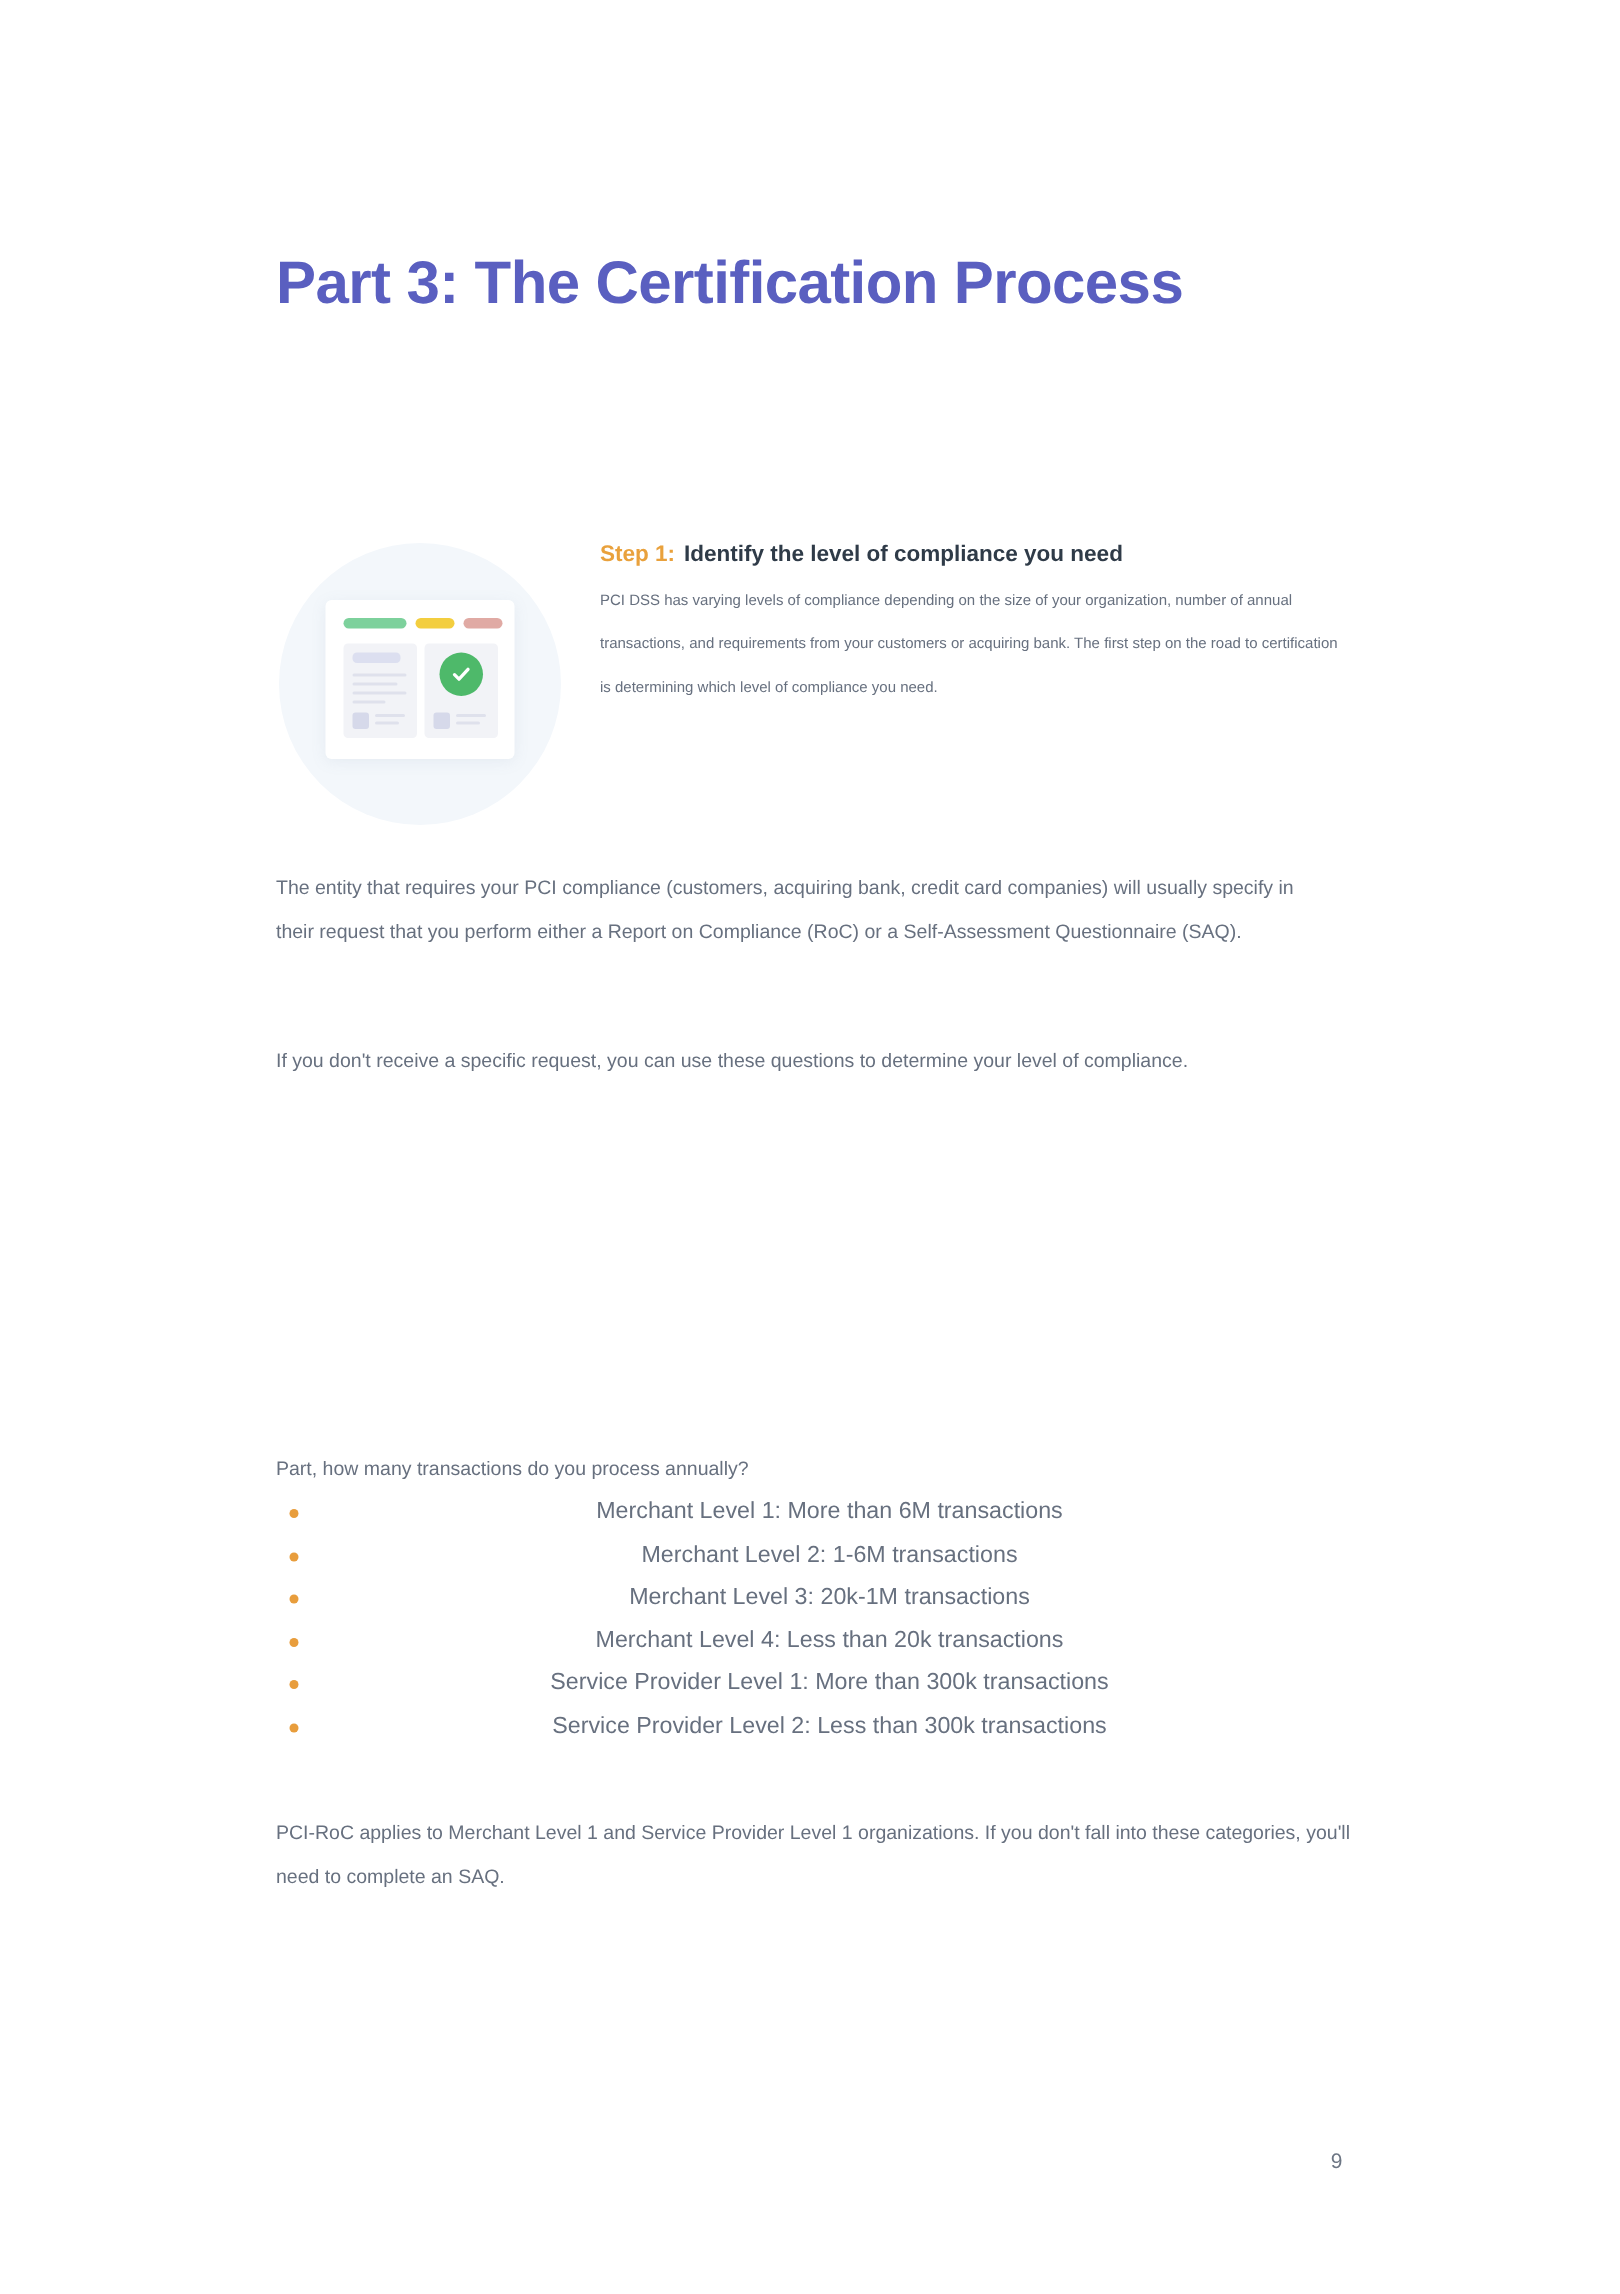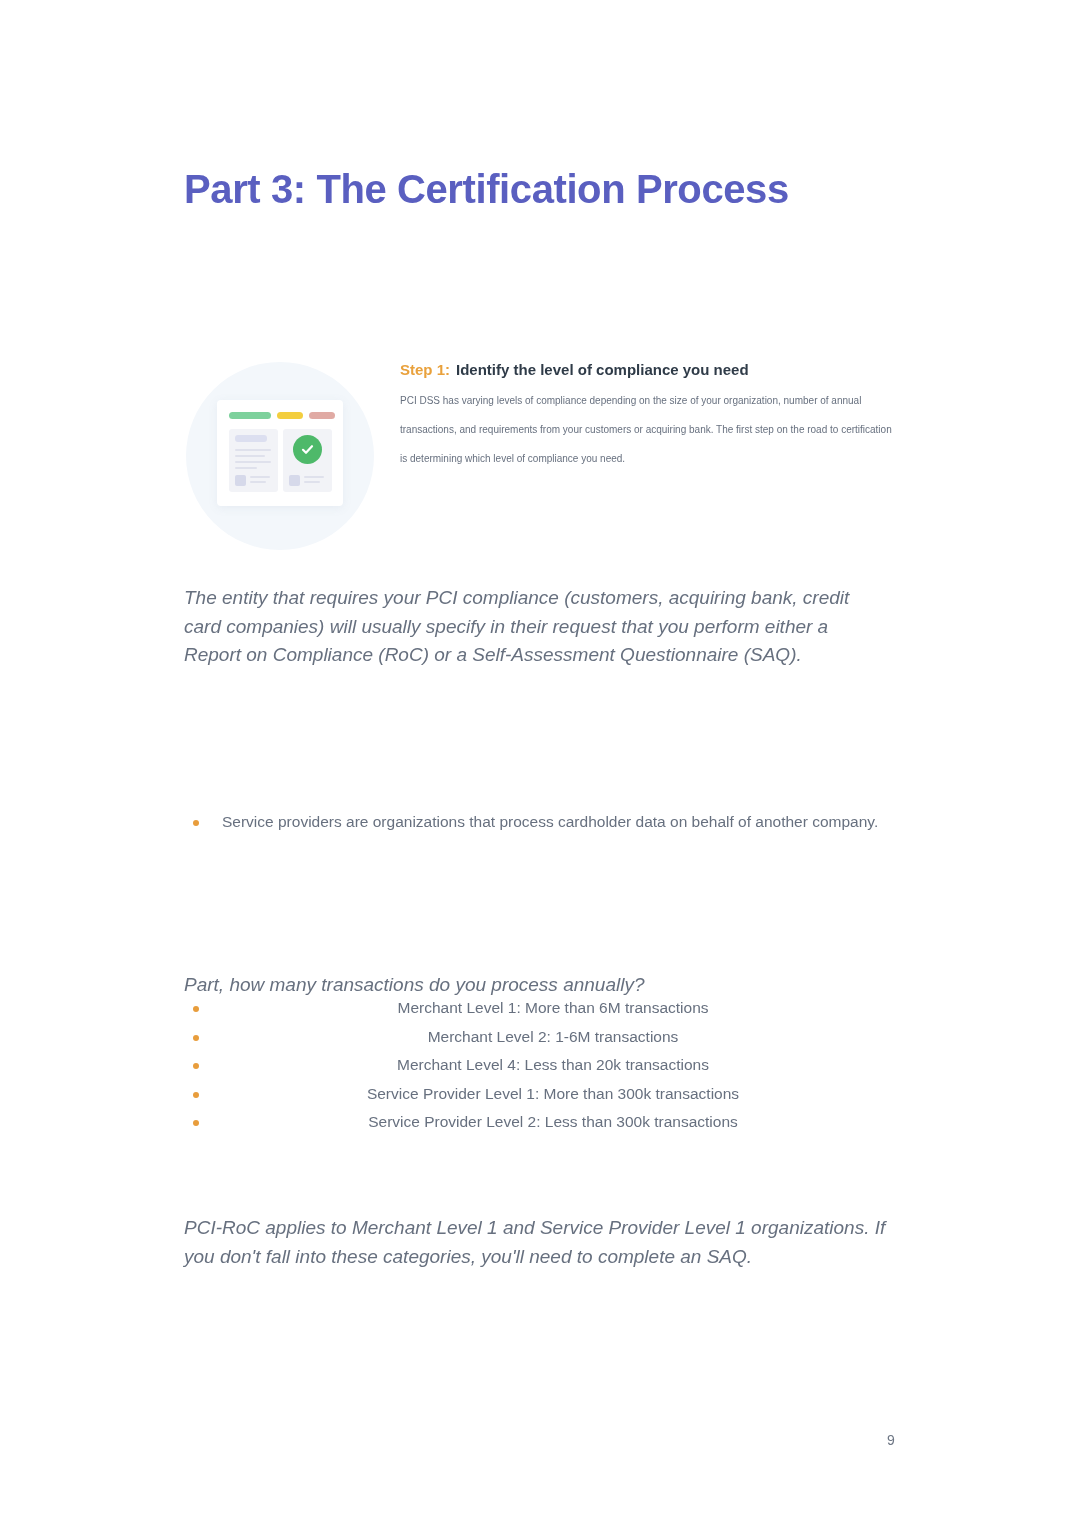--- a/index.html
+++ b/index.html
@@ -164,24 +164,23 @@
   .step-body {
     font-size: 10px;
     line-height: 29px;
     color: #67707f;
   }
 
   
   .para {
     position: absolute;
     left: 184px;
-    font-size: 19px;
+    font-size: 13px;
     line-height: 28.5px;
     color: #67707f;
-    font-style: italic;
   }
   .para.p1 { top: 565px; width: 700px; }
   .para.p2 { top: 680px; width: 700px; }
   .para.p3 { top: 766px; width: 700px; }
   .para.p4 { top: 952px; width: 700px; }
   .para.p5 { top: 1195px; width: 730px; }
 
   
   .bullets {
     position: absolute;
@@ -269,30 +268,31 @@
     <div class="step-text">
       <div class="step-heading">
         <span class="step-label">Step 1:</span><span class="step-title">Identify the level of compliance you need</span>
       </div>
       <div class="step-body">PCI DSS has varying levels of compliance depending on the size of your organization, number of annual transactions, and requirements from your customers or acquiring bank. The first step on the road to certification is determining which level of compliance you need.</div>
     </div>
 
   </div>
 
   <p class="para p1">The entity that requires your PCI compliance (customers, acquiring bank, credit card companies) will usually specify in their request that you perform either a Report on Compliance (RoC) or a Self-Assessment Questionnaire (SAQ).</p>
+  <p class="para p2">If you don't receive a specific request, you can use these questions to determine your level of compliance.</p>
 
   <ul class="bullets list-a">
-    <li>Service providers are organizations that process cardholder data on behalf of another company.</li>
   </ul>
 
   <p class="para p4">Part, how many transactions do you process annually?</p>
 
   <ul class="bullets list-b">
     <li>Merchant Level 1: More than 6M transactions</li>
     <li>Merchant Level 2: 1-6M transactions</li>
+    <li>Merchant Level 3: 20k-1M transactions</li>
     <li>Merchant Level 4: Less than 20k transactions</li>
     <li>Service Provider Level 1: More than 300k transactions</li>
     <li>Service Provider Level 2: Less than 300k transactions</li>
   </ul>
 
   <p class="para p5">PCI-RoC applies to Merchant Level 1 and Service Provider Level 1 organizations. If you don't fall into these categories, you'll need to complete an SAQ.</p>
 
   <div class="page-number">9</div>
 
 </div>

